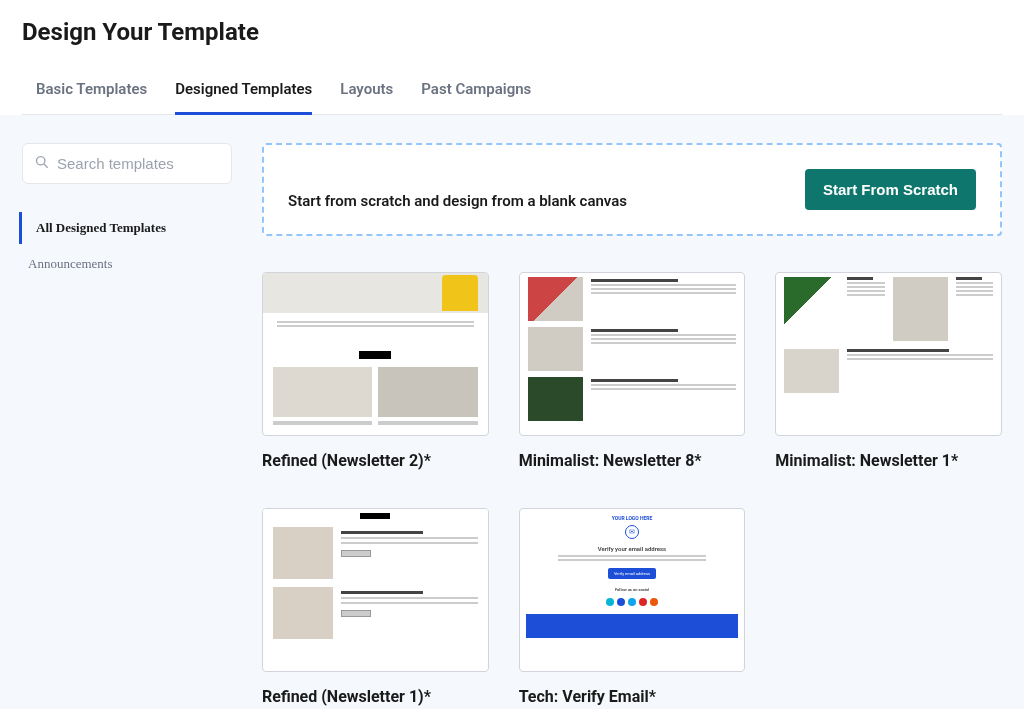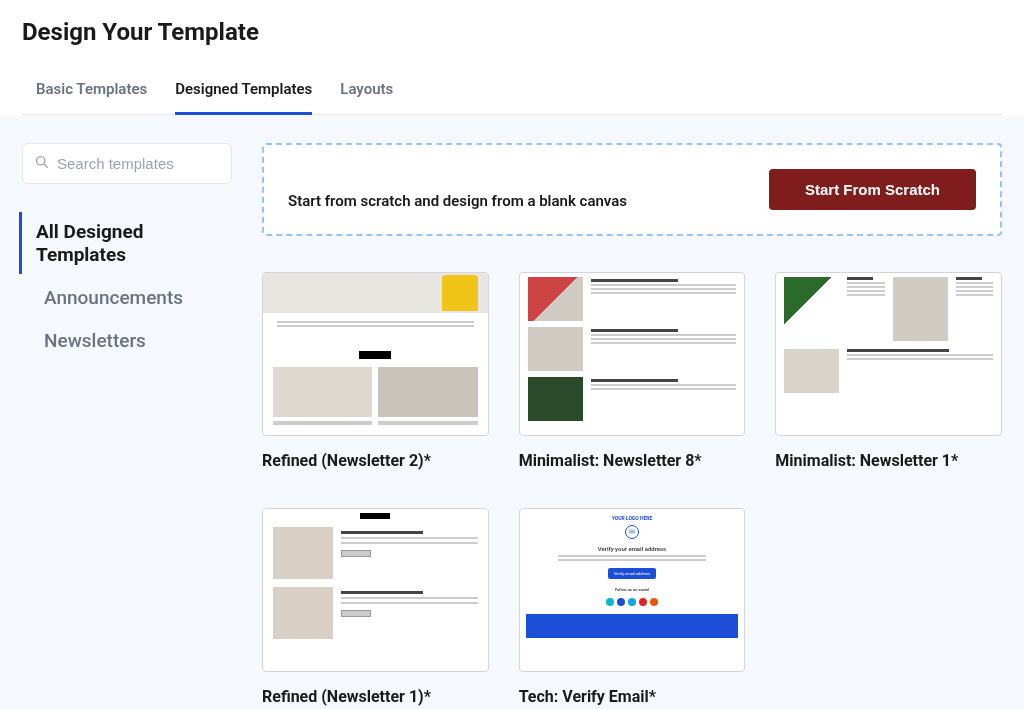--- a/index.html
+++ b/index.html
@@ -14,27 +14,27 @@
     
     .content { display: flex; background: #f5f8fc; padding: 28px 22px 40px 22px; gap: 30px; }
     
     .sidebar { width: 210px; flex-shrink: 0; }
     .search-box { background: #fff; border: 1px solid #e5e7eb; border-radius: 6px; padding: 10px 12px; display: flex; align-items: center; gap: 8px; margin-bottom: 28px; }
     .search-box svg { width: 14px; height: 14px; fill: #9ca3af; }
     .search-input { border: none; outline: none; font-size: 15px; color: #14532d; flex: 1; background: transparent; }
     .search-input::placeholder { color: #9ca3af; }
     
     .sidebar-list { list-style: none; }
-    .sidebar-item { padding: 8px 22px; font-size: 19px; color: #6b7280; cursor: pointer; margin-bottom: 4px; font-weight: 500; }
+    .sidebar-item { padding: 8px 6px; font-size: 13px; color: #6b7280; cursor: pointer; margin-bottom: 4px; font-weight: 500; font-family: Liberation Serif, serif; }
     .sidebar-item.active { color: #1a1a1a; font-weight: 700; border-left: 3px solid #1d4ed8; padding-left: 14px; margin-left: -3px; }
     
     .main { flex: 1; }
     .scratch-banner { border: 2px dashed #93c5fd; background: #fff; border-radius: 4px; padding: 24px 24px; display: flex; justify-content: space-between; align-items: flex-end; margin-bottom: 36px; }
     .scratch-text { font-size: 15px; font-weight: 600; color: #1a1a1a; }
-    .scratch-btn { background: #7f1d1d; color: #fff; border: none; border-radius: 4px; padding: 12px 36px; font-size: 15px; font-weight: 600; cursor: pointer; }
+    .scratch-btn { background: #0f766e; color: #fff; border: none; border-radius: 4px; padding: 12px 18px; font-size: 15px; font-weight: 600; cursor: pointer; }
     
     .templates-grid { display: grid; grid-template-columns: repeat(3, 1fr); gap: 36px 30px; }
     .template-card { display: flex; flex-direction: column; align-items: flex-start; cursor: pointer; }
     .template-thumb { width: 100%; height: 164px; border: 1px solid #d1d5db; border-radius: 4px; background: #f3f4f6; overflow: hidden; position: relative; }
     .template-label { font-size: 16px; font-weight: 700; color: #1a1a1a; margin-top: 14px; text-align: center; line-height: 1.4; }
     
     
     .thumb-1 { background:#fff; }
     .thumb-1 .row1{display:flex;height:40px;background:#e8e6e0;justify-content:flex-end;align-items:center;}
     .thumb-1 .chair{width:36px;height:36px;background:#f0c419;border-radius:4px 4px 0 0;margin-right:10px;}
@@ -104,37 +104,37 @@
   </style>
 </head>
 <body>
 
 <div class="header">
   <h1 class="page-title">Design Your Template</h1>
   <div class="tabs">
     <div class="tab">Basic Templates</div>
     <div class="tab active">Designed Templates</div>
     <div class="tab">Layouts</div>
+    <div class="tab">Past Campaigns</div>
   </div>
 </div>
 
 <div class="content">
   <aside class="sidebar">
     <div class="search-box">
       <span>
         <svg viewBox="0 0 16 16">
             <path d="M6.5 1a5.5 5.5 0 0 1 4.38 8.82l4.15 4.15-1.06 1.06-4.15-4.15A5.5 5.5 0 1 1 6.5 1zm0 1.5a4 4 0 1 0 0 8 4 4 0 0 0 0-8z"></path>
           </svg>
       </span>
       <input class="search-input" placeholder="Search templates" style="">
     </div>
     <ul class="sidebar-list">
       <li class="sidebar-item active">All Designed Templates</li>
       <li class="sidebar-item">Announcements</li>
-      <li class="sidebar-item">Newsletters</li>
     </ul>
   </aside>
 
   <main class="main">
     <div class="scratch-banner">
       <span class="scratch-text">Start from scratch and design from a blank canvas</span>
       <button class="scratch-btn">Start From Scratch</button>
     </div>
 
     <div class="templates-grid">

